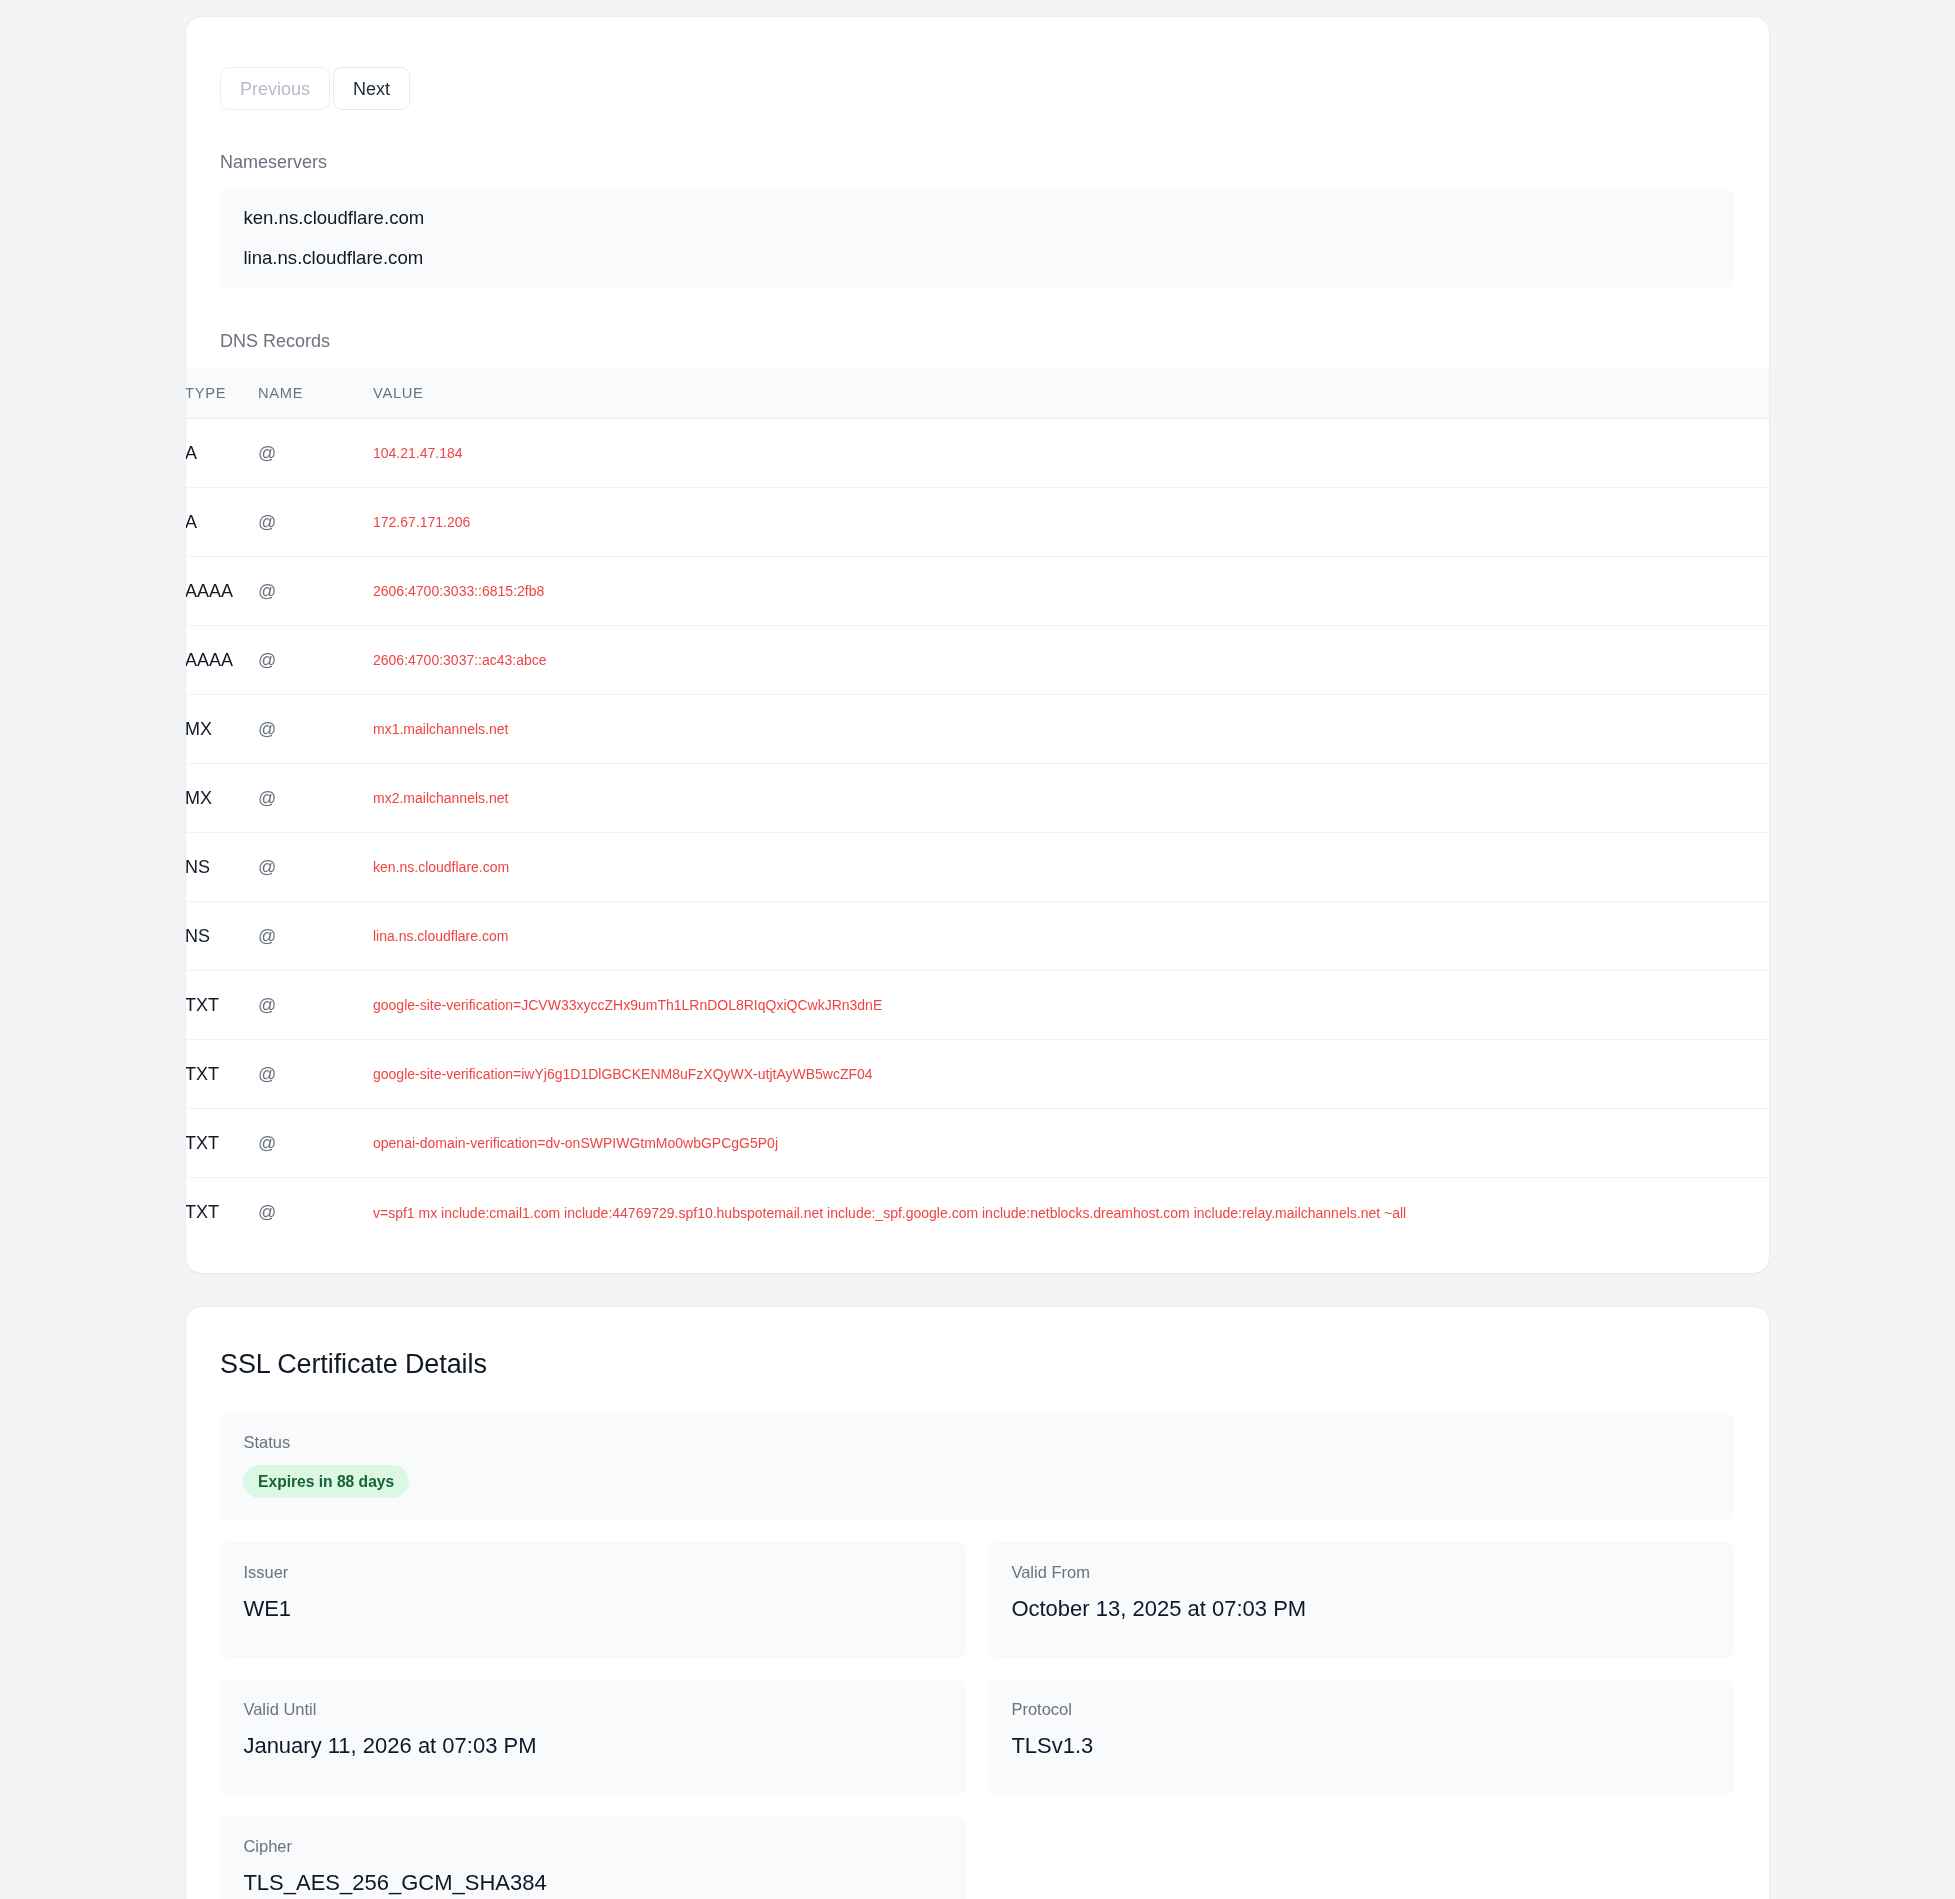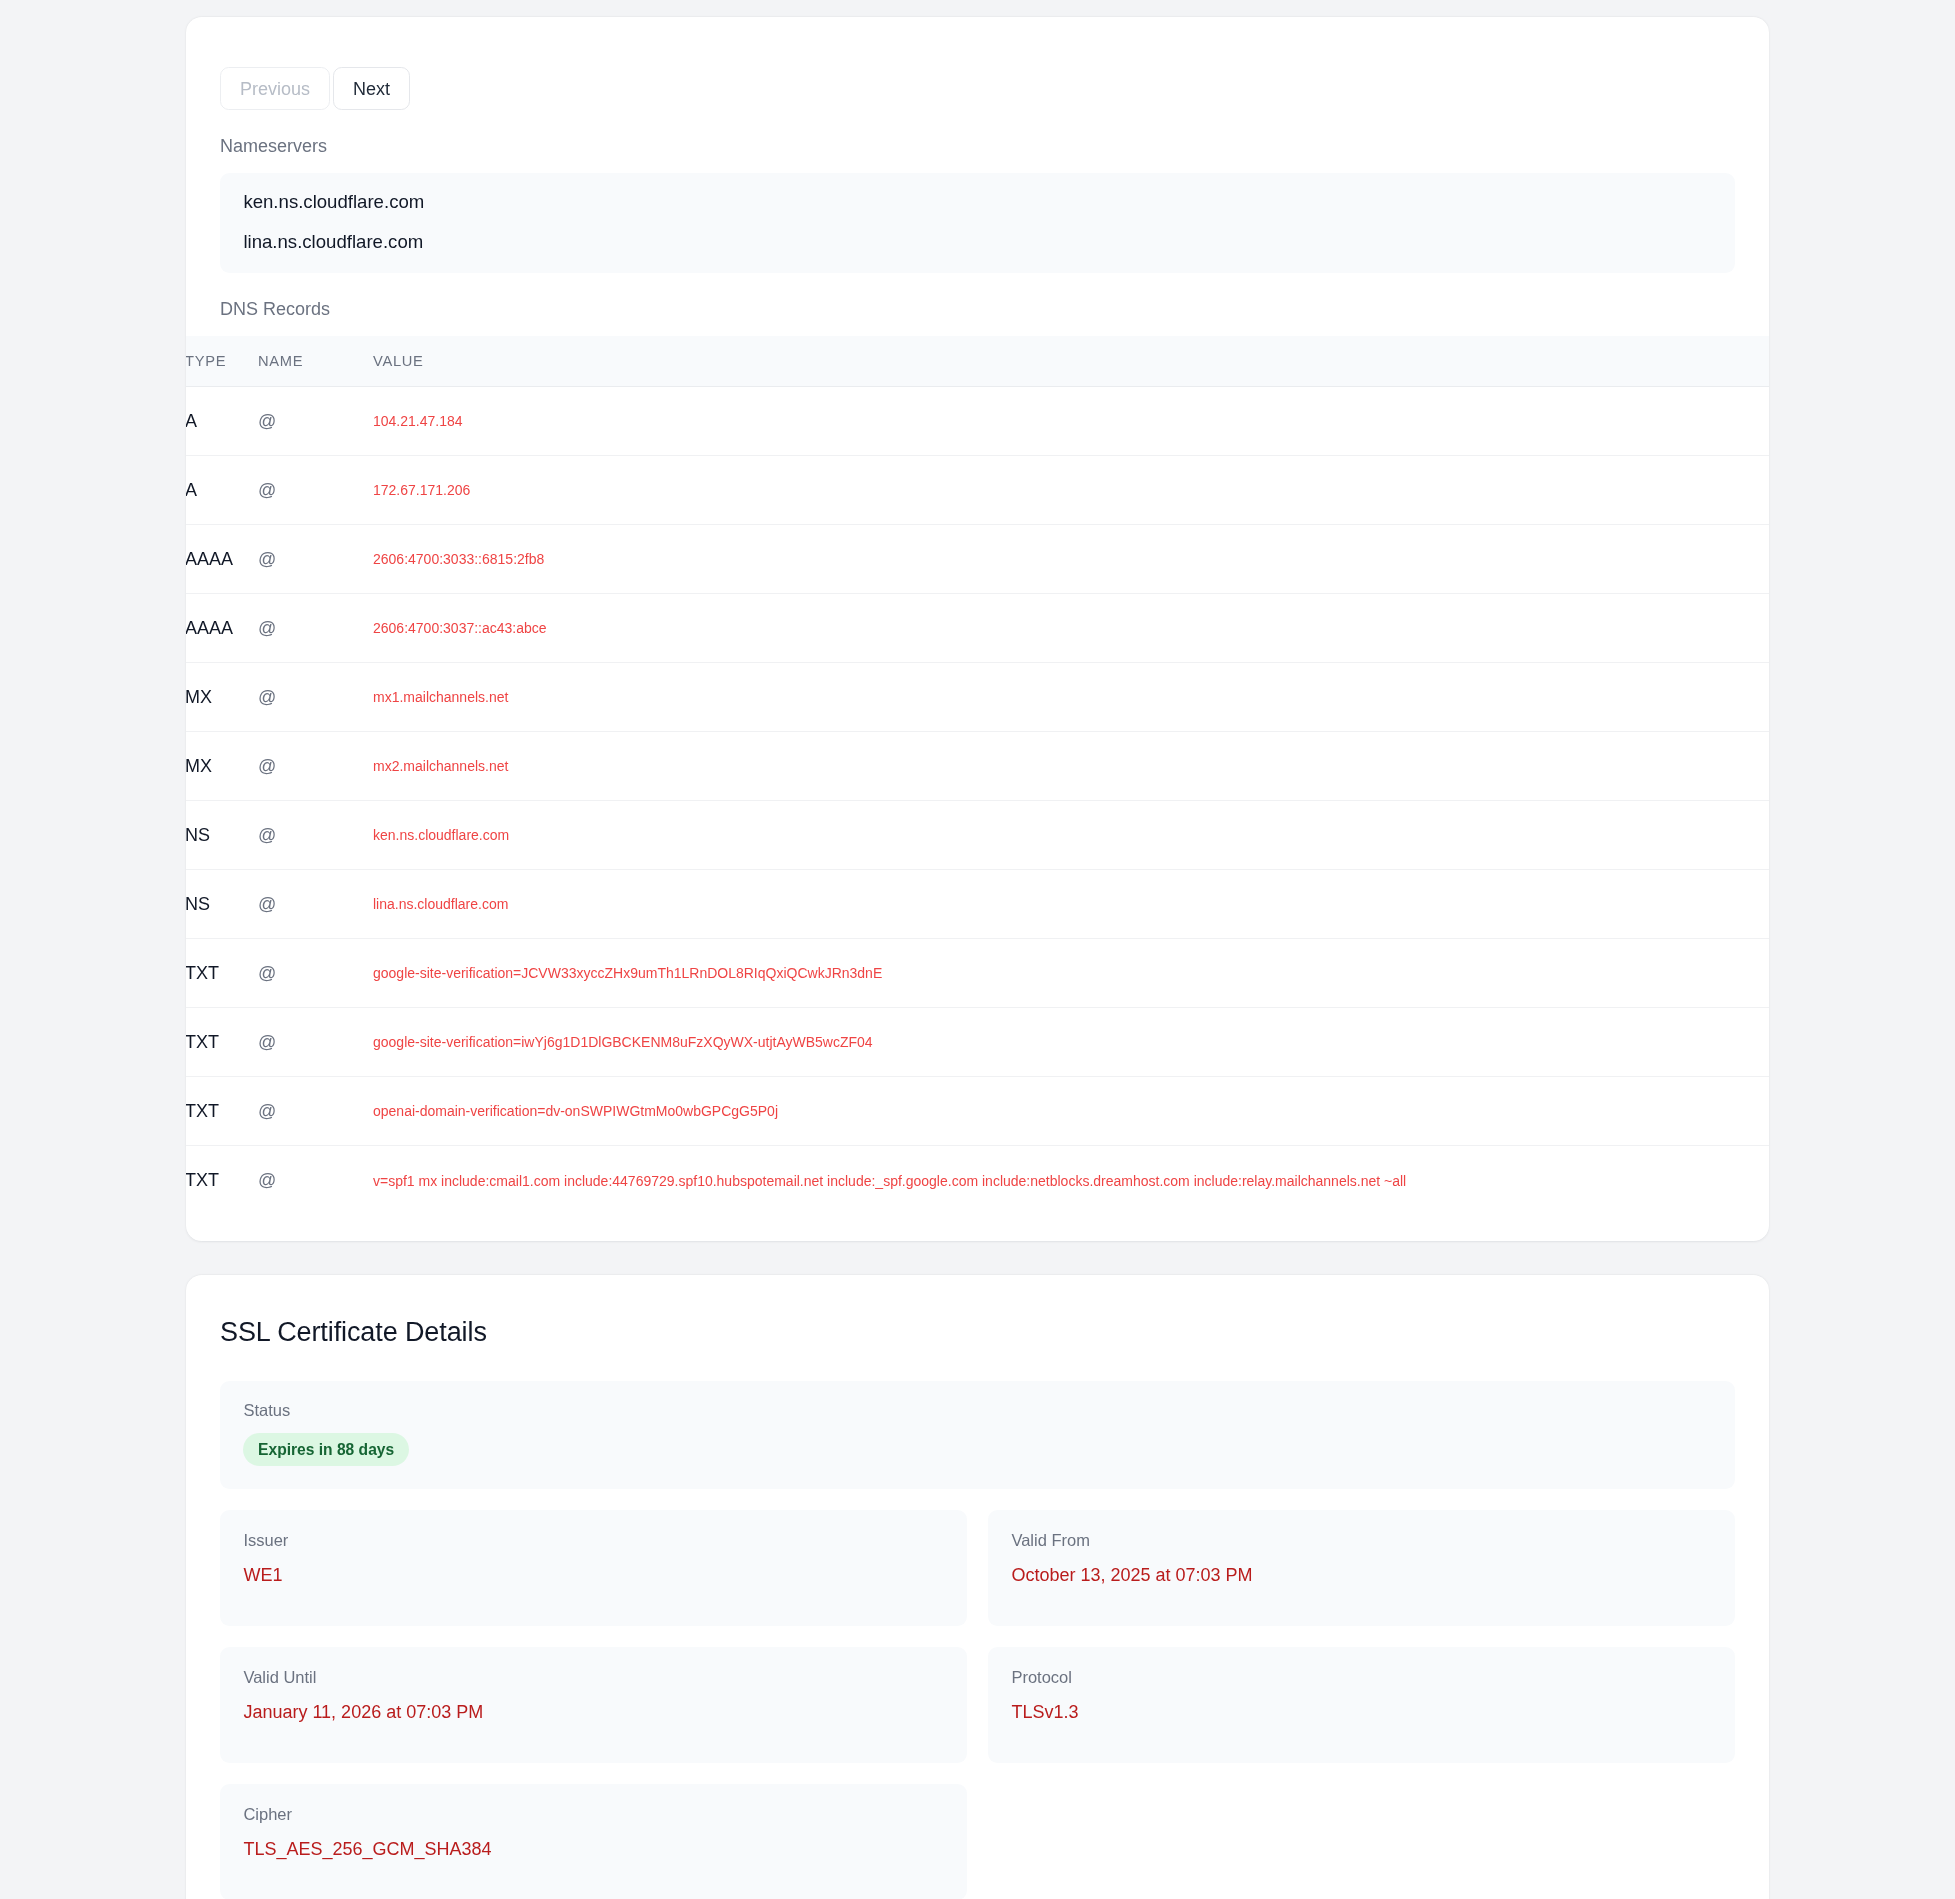--- a/index.html
+++ b/index.html
@@ -74,21 +74,21 @@
   .pgbtn.disabled {
     color: #b6bcc6;
     border-color: #eceef1;
     cursor: default;
   }
 
   
   .section-label {
     font-size: 18px;
     color: #6b7280;
-    margin-top: 26px;
+    margin-top: 42px;
     margin-bottom: 15.6px;
     font-weight: 400;
   }
 
   
   .ns-panel {
     background: #f8fafc;
     border-radius: 9.5px;
     padding: 20px 23.4px 22px 23.4px;
   }
@@ -176,22 +176,22 @@
     gap: 21px;
     margin-top: 21px;
   }
   .field-card {
     background: #f8fafc;
     border-radius: 9.5px;
     padding: 22.5px 23.4px 24px 23.4px;
     min-height: 116px;
   }
   .field-value {
-    font-size: 18px;
-    color: #b91c1c;
+    font-size: 22px;
+    color: #0f172a;
     margin-top: 17.3px;
     line-height: 1;
   }
   .field-card.empty { background: transparent; }
 </style>
 </head>
 <body>
 
 <div class="page">
 

